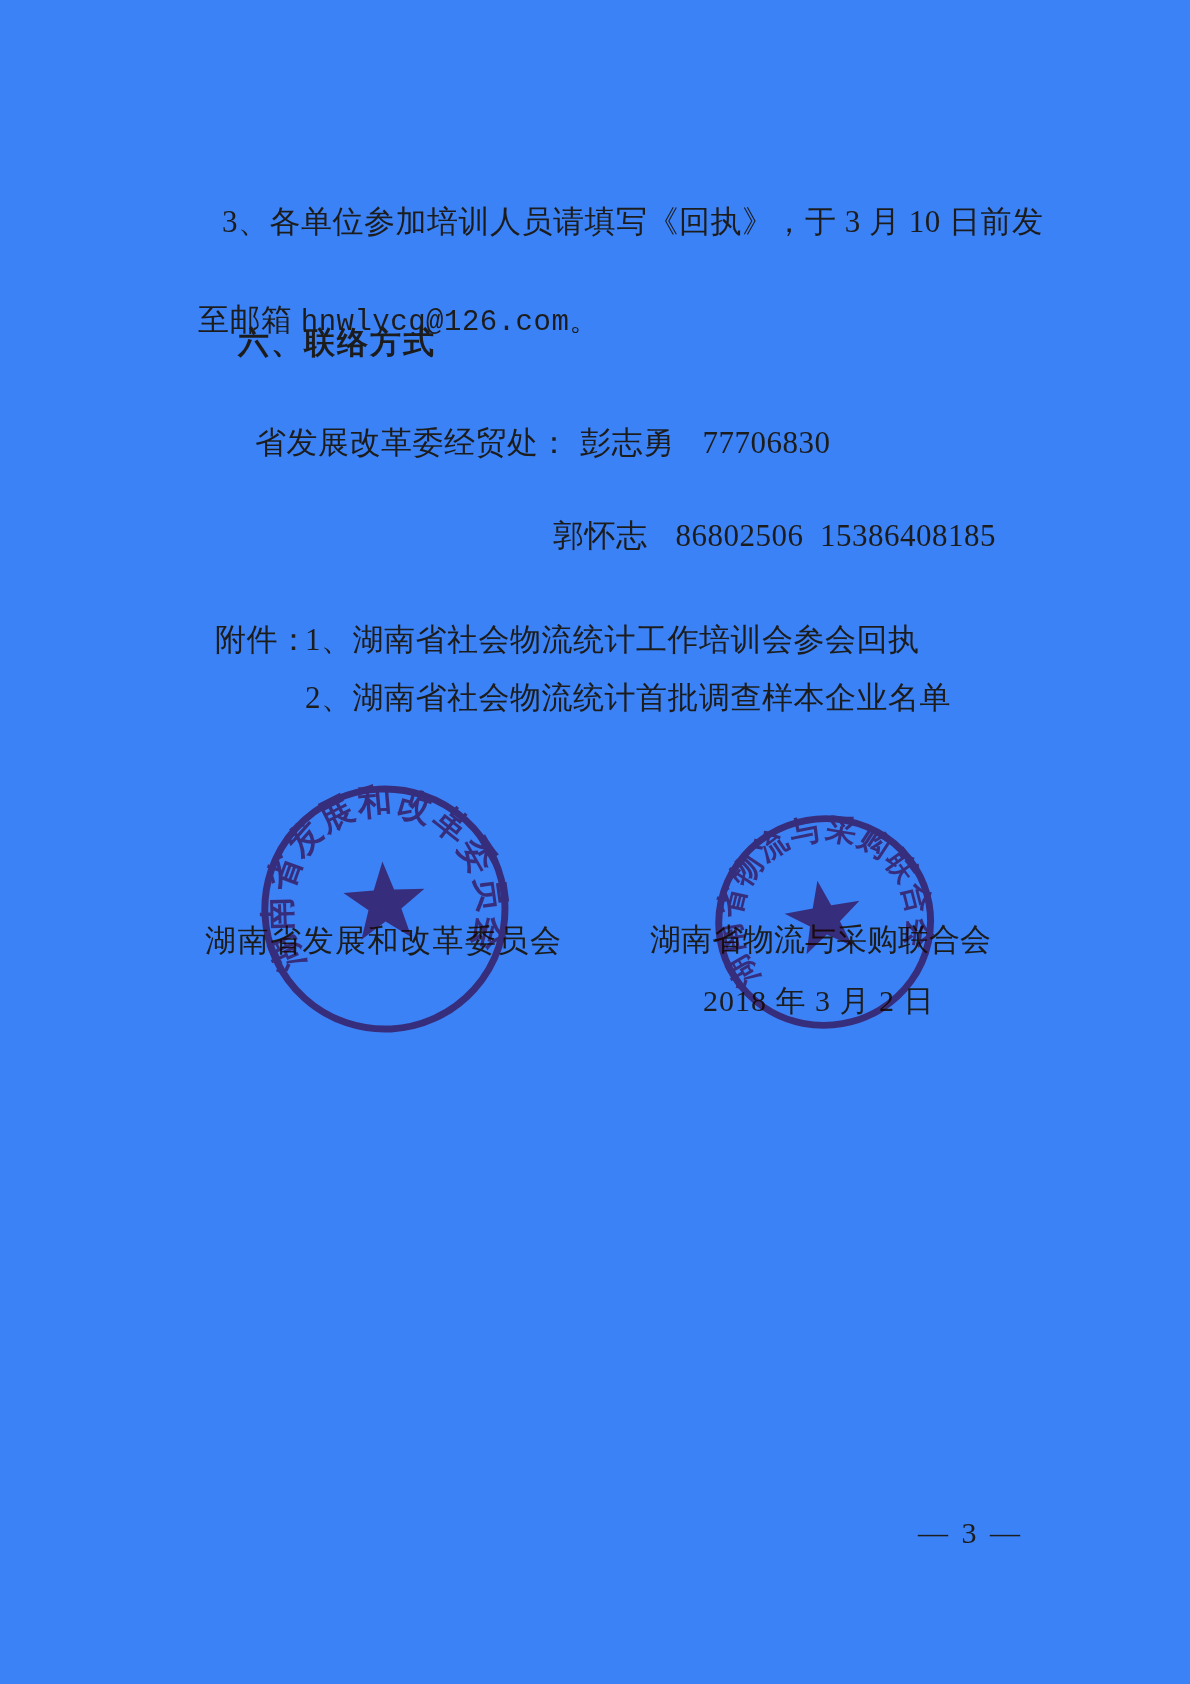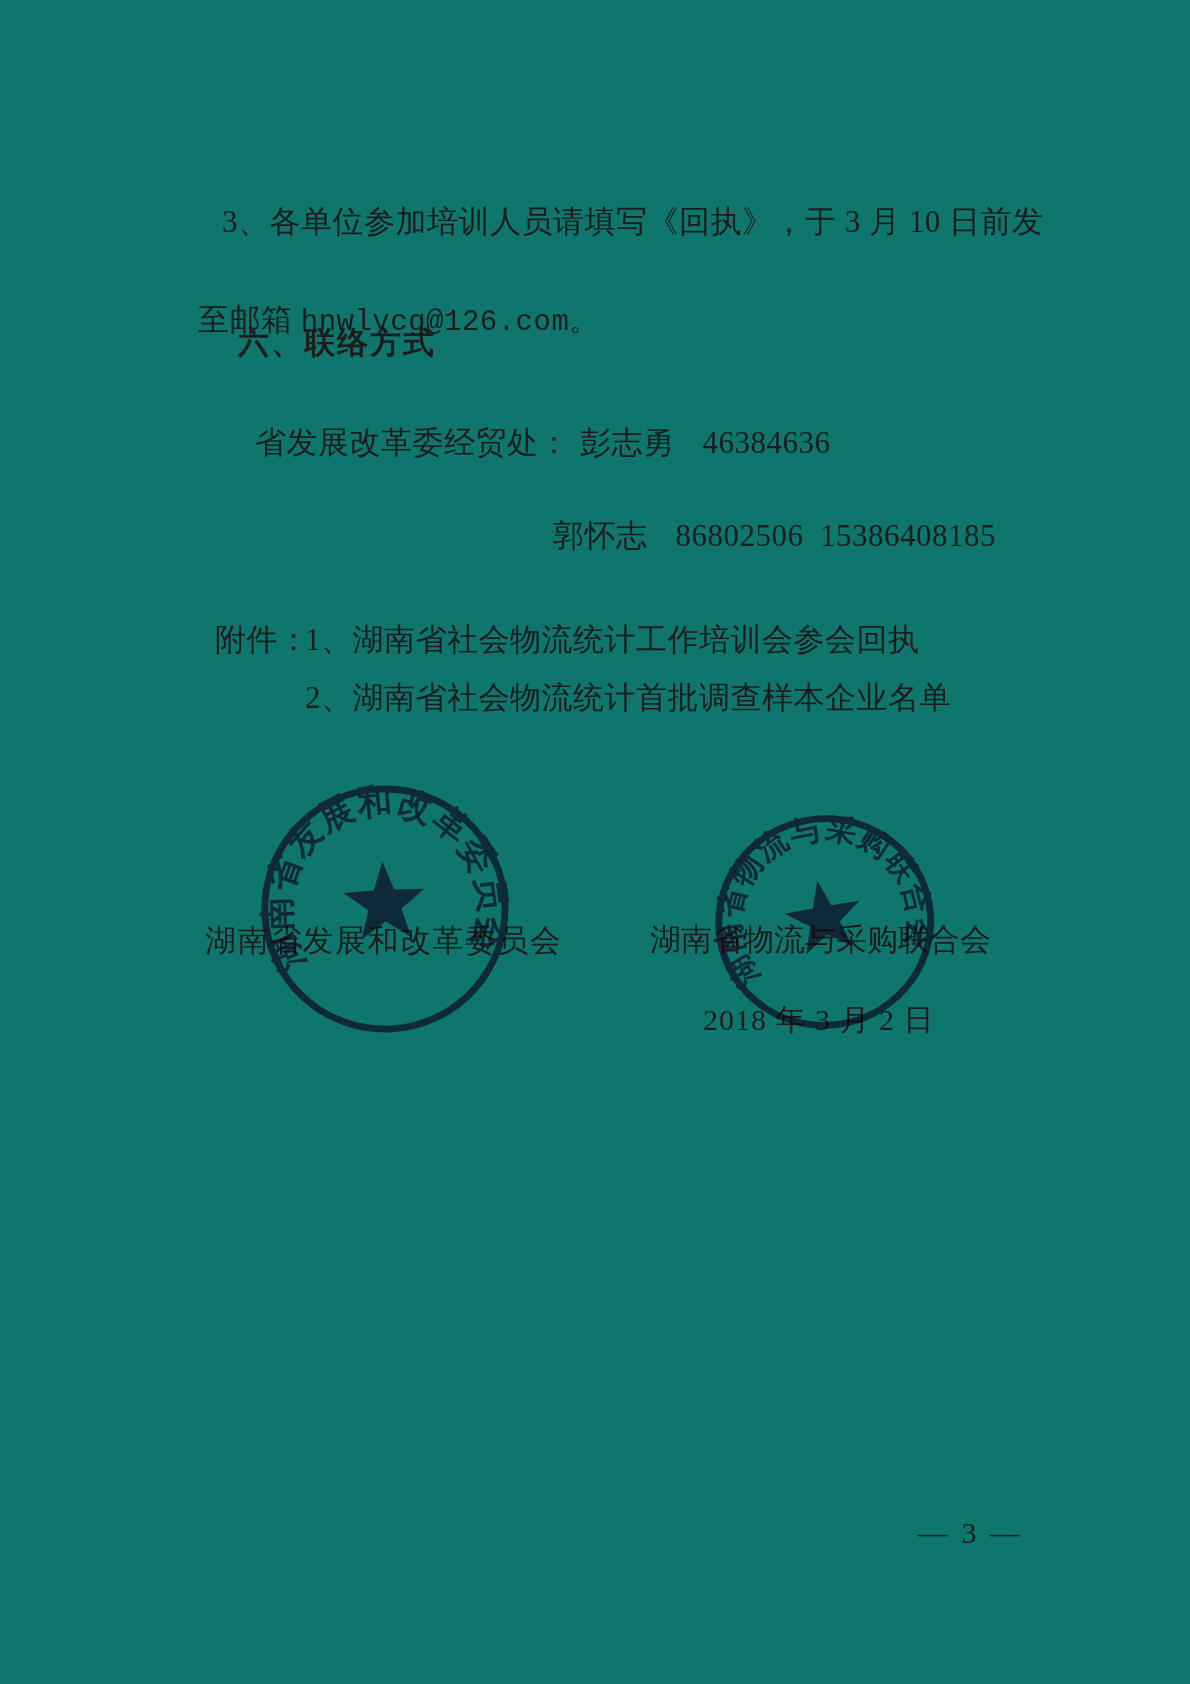--- a/index.html
+++ b/index.html
@@ -1,20 +1,20 @@
 <!DOCTYPE html>
 <html><head>
 <meta charset="utf-8">
 <style>
   html,body{margin:0;padding:0;background:#e9e9e9;}
   .page{
     position:relative;
     width:1190px;height:1684px;
     margin:0 auto;
-    background:#0f766e;
+    background:#3b82f6;
     font-family:"Liberation Serif","DejaVu Serif",serif;
     color:#1c1c1c;
     overflow:hidden;
   }
   .line{
     position:absolute;
     font-size:31px;
     line-height:40px;
     white-space:pre;
     letter-spacing:0.5px;
@@ -74,35 +74,35 @@
 
   <div class="line" style="left:222px;top:202px;">3、各单位参加培训人员请填写《回执》，于 3 月 10 日前发</div>
 
   <div class="line" style="left:165px;top:260px;">
     <span>至邮箱 </span><span class="email">hnwlycg@126.com。</span>
   </div>
 
   <div class="line heading" style="left:222px;top:322px;">六、联络方式</div>
 
   <div class="line" style="left:222px;top:383px;">
-    <span class="contact-label">省发展改革委经贸处：</span><span class="contact-name">彭志勇</span><span class="contact-phones">46384636</span>
+    <span class="contact-label">省发展改革委经贸处：</span><span class="contact-name">彭志勇</span><span class="contact-phones">77706830</span>
   </div>
 
 
   <div class="line" style="left:520px;top:476px;">
     <span class="contact-name" style="margin-left:0;">郭怀志</span><span class="contact-phones">86802506  15386408185</span>
   </div>
 
   <div class="line" style="left:215px;top:620px;">附件：</div>
   <div class="line attach-item" style="left:305px;top:620px;">1、湖南省社会物流统计工作培训会参会回执</div>
   <div class="line attach-item" style="left:305px;top:678px;">2、湖南省社会物流统计首批调查样本企业名单</div>
 
   <div class="signature sig-left" style="left:205px;top:920px;">湖南省发展和改革委员会</div>
   <div class="signature" style="left:650px;top:919px;">湖南省物流与采购联合会</div>
-  <div class="date-line" style="left:703px;top:981px;margin-top:19px;">2018 年 3 月 2 日</div>
+  <div class="date-line" style="left:703px;top:981px;">2018 年 3 月 2 日</div>
 
   <div class="seal seal-left">
     <svg width="258" height="258" viewBox="0 0 260 260">
       <defs>
         <path id="arcL" d="M 51.4 185.1 A 96 96 0 1 1 208.6 185.1" fill="none"></path>
       </defs>
       <circle cx="130" cy="130" r="121" fill="none" stroke="#e8436f" stroke-width="7"></circle>
       <polygon fill="#e8436f" points="130,82 140.3,110.8 170.9,111.7 146.6,130.4 155.3,159.8 130,142.5 104.7,159.8 113.4,130.4 89.1,111.7 119.7,110.8"></polygon>
       <text class="ring-text ring-text-l" fill="#e8436f">
         <textPath href="#arcL" startOffset="6" textLength="400" lengthAdjust="spacingAndGlyphs">湖南省发展和改革委员会</textPath>

